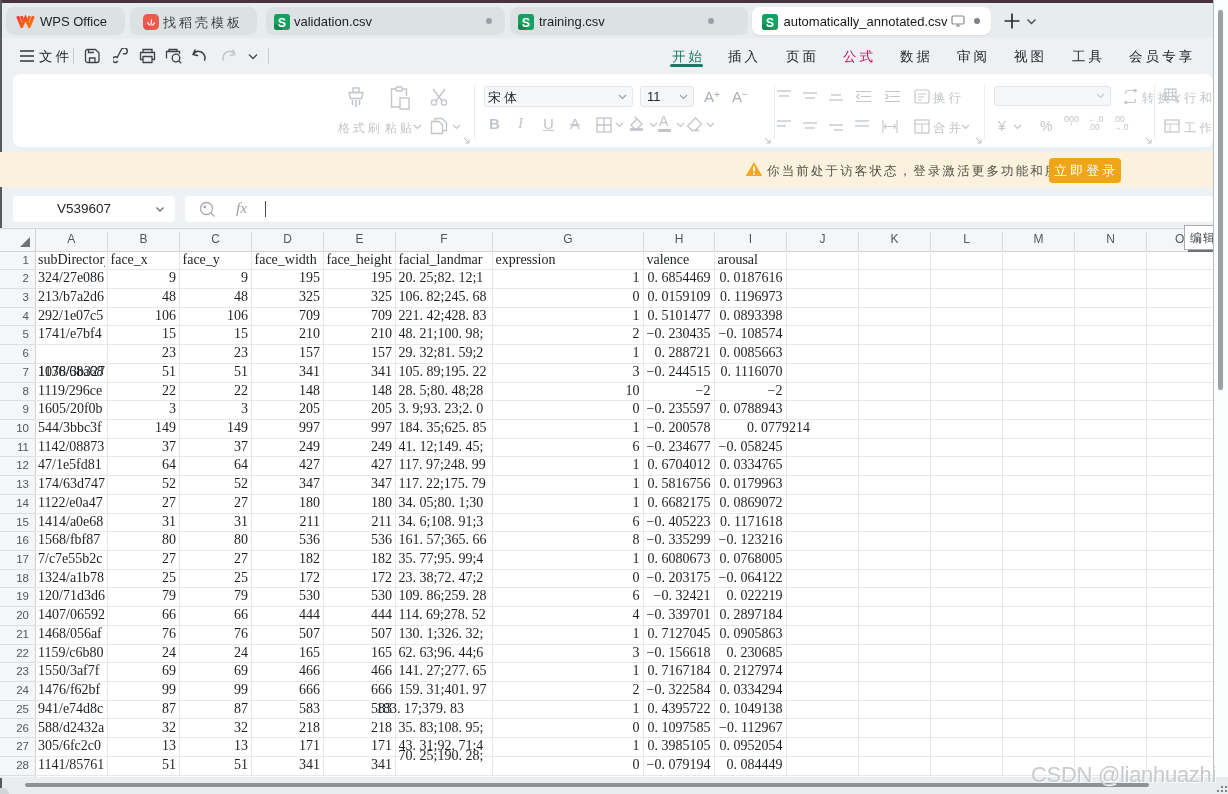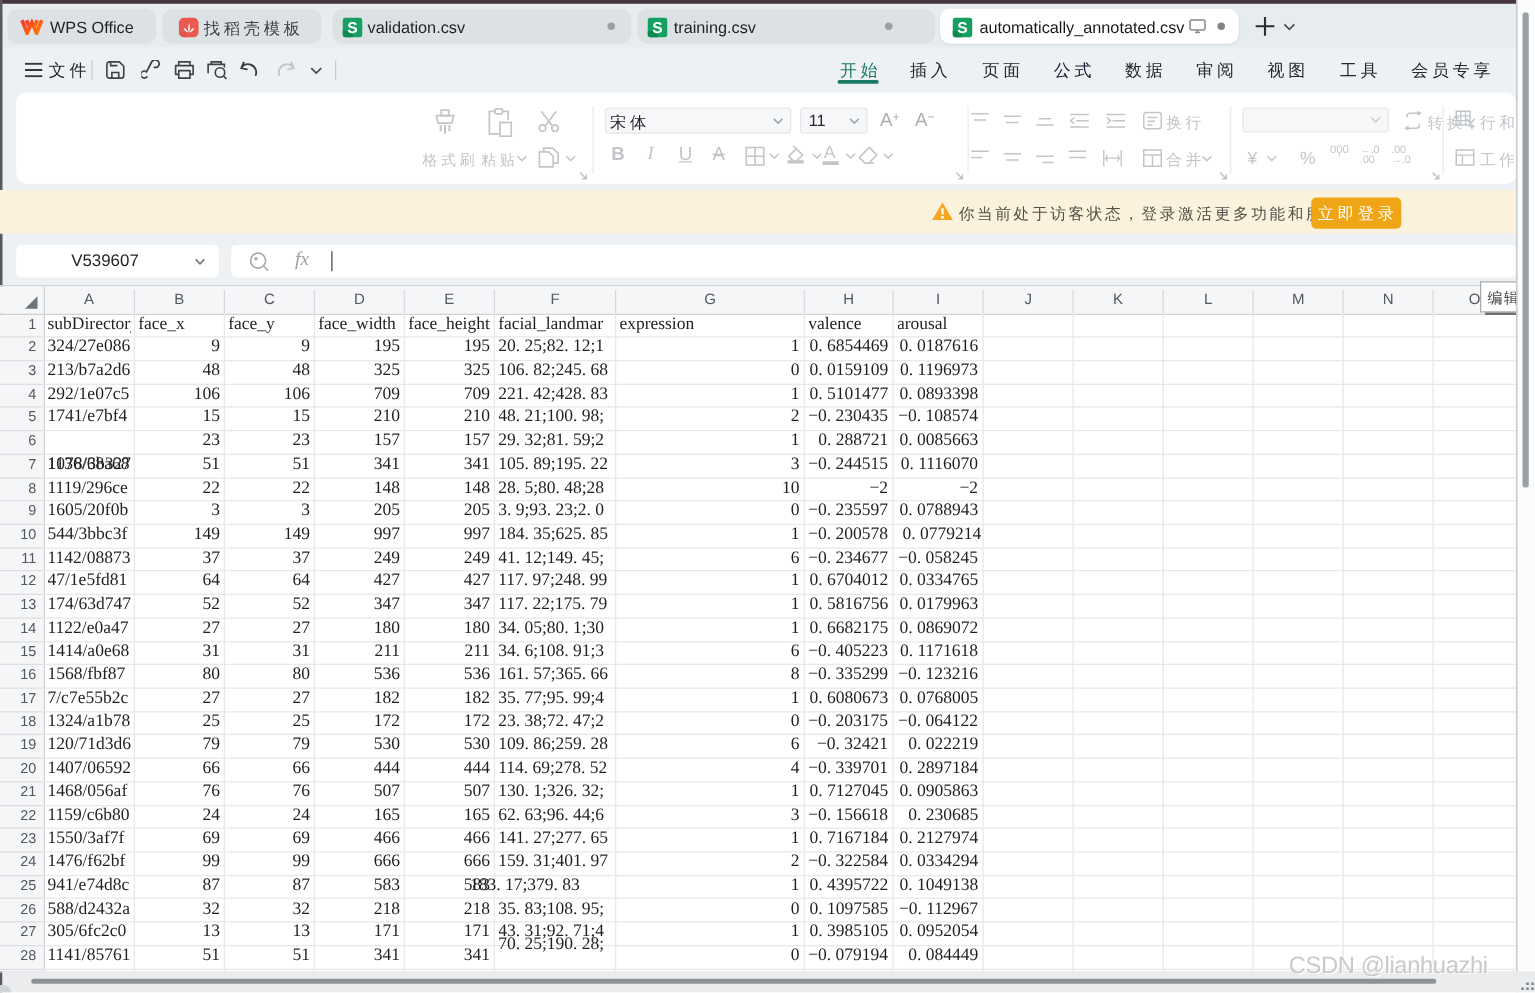--- a/index.html
+++ b/index.html
@@ -100,21 +100,21 @@
 <svg class="ab" style="left:221px;top:49px" width="15" height="14" viewBox="0 0 15 14">
 <path d="M12 1 L14 5.5 L9.5 6.5 M13.8 5.3 C12 2.8 9 1.8 6.3 2.8 C3 4 1.2 7.6 2.4 11" fill="none" stroke="#c2c6ca" stroke-width="1.5" stroke-linecap="round"></path>
 </svg>
 <svg class="ab" style="left:247px;top:53px" width="12" height="8" viewBox="0 0 12 8">
 <path d="M2 1.5 L6 5.5 L10 1.5" fill="none" stroke="#494d52" stroke-width="1.4"></path>
   </svg>
 <div class="ab" style="left:268px;top:48px;width:1px;height:16px;background:#c9ccce"></div>
 <div class="ab cjk" style="left:672px;top:47.5px;font-size:13.5px;color:#1a7a66">开始</div>
 <div class="ab cjk" style="left:728px;top:47.5px;font-size:13.5px;color:#25282c">插入</div>
 <div class="ab cjk" style="left:786px;top:47.5px;font-size:13.5px;color:#25282c">页面</div>
-<div class="ab cjk" style="left:843px;top:47.5px;font-size:13.5px;color:#0f172a">公式</div>
+<div class="ab cjk" style="left:843px;top:47.5px;font-size:13.5px;color:#be185d">公式</div>
 <div class="ab cjk" style="left:900px;top:47.5px;font-size:13.5px;color:#25282c">数据</div>
 <div class="ab cjk" style="left:957px;top:47.5px;font-size:13.5px;color:#25282c">审阅</div>
 <div class="ab cjk" style="left:1014px;top:47.5px;font-size:13.5px;color:#25282c">视图</div>
 <div class="ab cjk" style="left:1072px;top:47.5px;font-size:13.5px;color:#25282c">工具</div>
 <div class="ab cjk" style="left:1129px;top:47.5px;font-size:13.5px;color:#25282c">会员专享</div>
 <div class="ab" style="left:670px;top:64px;width:33px;height:3px;border-radius:1.5px;background:#1a7a66"></div>
 <div class="ab" style="left:13px;top:74px;width:1200px;height:73px;background:#fff;border-radius:8px"></div>
 <div class="ab" style="left:474px;top:85px;width:1px;height:54px;background:#e9ebed"></div>
 <div class="ab" style="left:773.5px;top:85px;width:1px;height:54px;background:#e9ebed"></div>
 <div class="ab" style="left:984px;top:85px;width:1px;height:54px;background:#e9ebed"></div>
@@ -519,21 +519,21 @@
 <div class="cell num" style="left:620.5px;top:400.26px;width:90px;height:18.72px;line-height:18.72px">−0. 235597</div>
 <div class="cell num" style="left:692.5px;top:400.26px;width:90px;height:18.72px;line-height:18.72px">0. 0788943</div>
 <div class="cell" style="left:38px;top:418.98px;width:66.5px;height:18.72px;line-height:18.72px">544/3bbc3f</div>
 <div class="cell num" style="left:86px;top:418.98px;width:90px;height:18.72px;line-height:18.72px">149</div>
 <div class="cell num" style="left:158px;top:418.98px;width:90px;height:18.72px;line-height:18.72px">149</div>
 <div class="cell num" style="left:230px;top:418.98px;width:90px;height:18.72px;line-height:18.72px">997</div>
 <div class="cell num" style="left:302px;top:418.98px;width:90px;height:18.72px;line-height:18.72px">997</div>
 <div class="cell" style="left:398.5px;top:418.98px;width:91px;height:18.72px;line-height:18.72px">184. 35;625. 85</div>
 <div class="cell num" style="left:549.5px;top:418.98px;width:90px;height:18.72px;line-height:18.72px">1</div>
 <div class="cell num" style="left:620.5px;top:418.98px;width:90px;height:18.72px;line-height:18.72px">−0. 200578</div>
-<div class="cell num" style="left:695px;top:418.98px;width:90px;height:18.72px;line-height:18.72px">0. 0779214</div>
+<div class="cell num" style="left:720px;top:418.98px;width:90px;height:18.72px;line-height:18.72px">0. 0779214</div>
 <div class="cell" style="left:38px;top:437.70px;width:66.5px;height:18.72px;line-height:18.72px">1142/08873</div>
 <div class="cell num" style="left:86px;top:437.70px;width:90px;height:18.72px;line-height:18.72px">37</div>
 <div class="cell num" style="left:158px;top:437.70px;width:90px;height:18.72px;line-height:18.72px">37</div>
 <div class="cell num" style="left:230px;top:437.70px;width:90px;height:18.72px;line-height:18.72px">249</div>
 <div class="cell num" style="left:302px;top:437.70px;width:90px;height:18.72px;line-height:18.72px">249</div>
 <div class="cell" style="left:398.5px;top:437.70px;width:91px;height:18.72px;line-height:18.72px">41. 12;149. 45;</div>
 <div class="cell num" style="left:549.5px;top:437.70px;width:90px;height:18.72px;line-height:18.72px">6</div>
 <div class="cell num" style="left:620.5px;top:437.70px;width:90px;height:18.72px;line-height:18.72px">−0. 234677</div>
 <div class="cell num" style="left:692.5px;top:437.70px;width:90px;height:18.72px;line-height:18.72px">−0. 058245</div>
 <div class="cell" style="left:38px;top:456.42px;width:66.5px;height:18.72px;line-height:18.72px">47/1e5fd81</div>
@@ -695,12 +695,12 @@
 <div class="ab" style="left:1213px;top:0;width:15px;height:794px;background:#fbfcfc;border-left:1px solid #babdc0"></div>
 <div class="ab" style="left:1218px;top:10px;width:4.5px;height:380px;background:#9da1a5;border-radius:2px"></div>
 <div class="ab" style="left:2px;top:777px;width:1226px;height:17px;background:#ebeced"></div>
 <div class="ab" style="left:0;top:788px;width:9px;height:6px;background:#d2d5d7;border-radius:0 9px 0 0"></div>
 <div class="ab" style="left:24.5px;top:782.7px;width:1124.5px;height:4px;background:#8e9296;border-radius:2px"></div>
 <div class="ab" style="left:1221px;top:786px;width:2px;height:2px;background:#7d8184"></div>
 <div class="ab" style="left:1225px;top:786px;width:2px;height:2px;background:#7d8184"></div>
 <div class="ab" style="left:1217px;top:790px;width:2px;height:2px;background:#7d8184"></div>
 <div class="ab" style="left:1221px;top:790px;width:2px;height:2px;background:#7d8184"></div>
 <div class="ab" style="left:1225px;top:790px;width:2px;height:2px;background:#7d8184"></div>
-<div class="ab" style="left:1031px;top:762px;font-size:19px;letter-spacing:-0.3px;color:#c7cacc;text-shadow:1px 1px 0 rgba(255,255,255,.95);white-space:nowrap">CSDN @lianhuazhi</div>
+<div class="ab" style="left:1031px;top:762px;font-size:22px;letter-spacing:-0.3px;color:#c7cacc;text-shadow:1px 1px 0 rgba(255,255,255,.95);white-space:nowrap">CSDN @lianhuazhi</div>
 </body></html>

